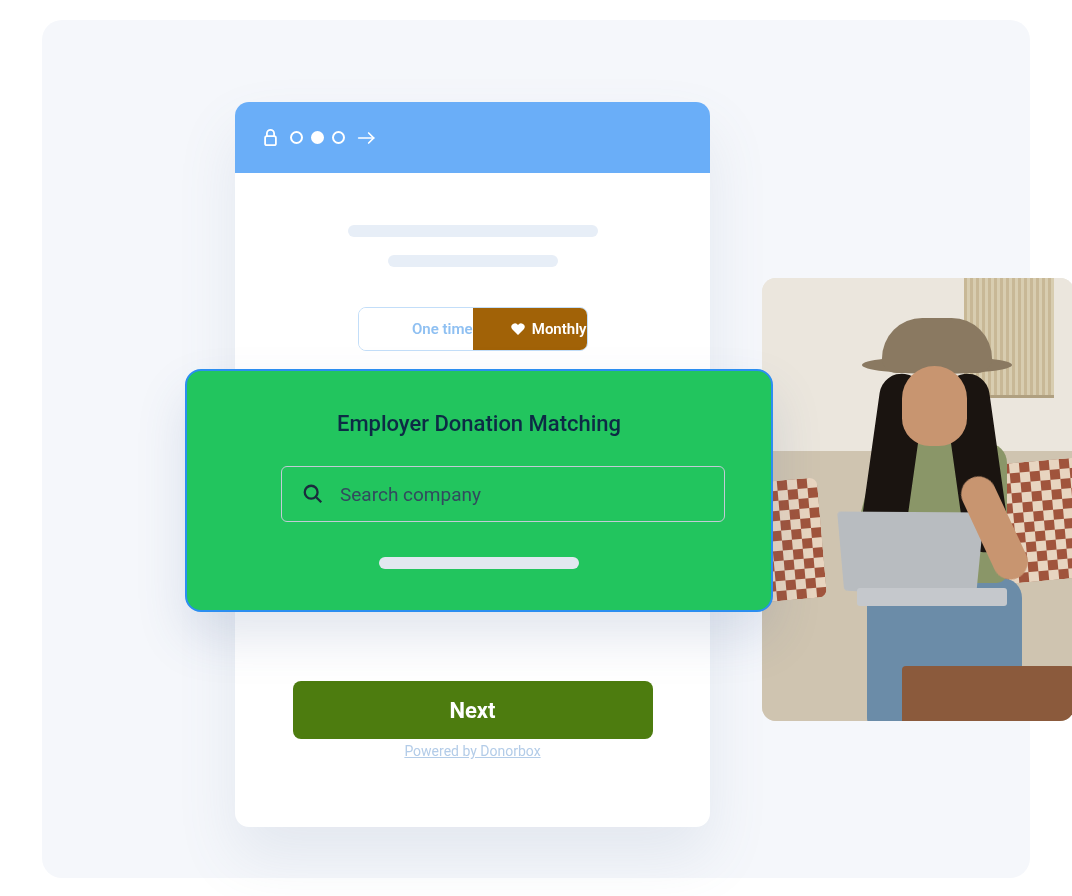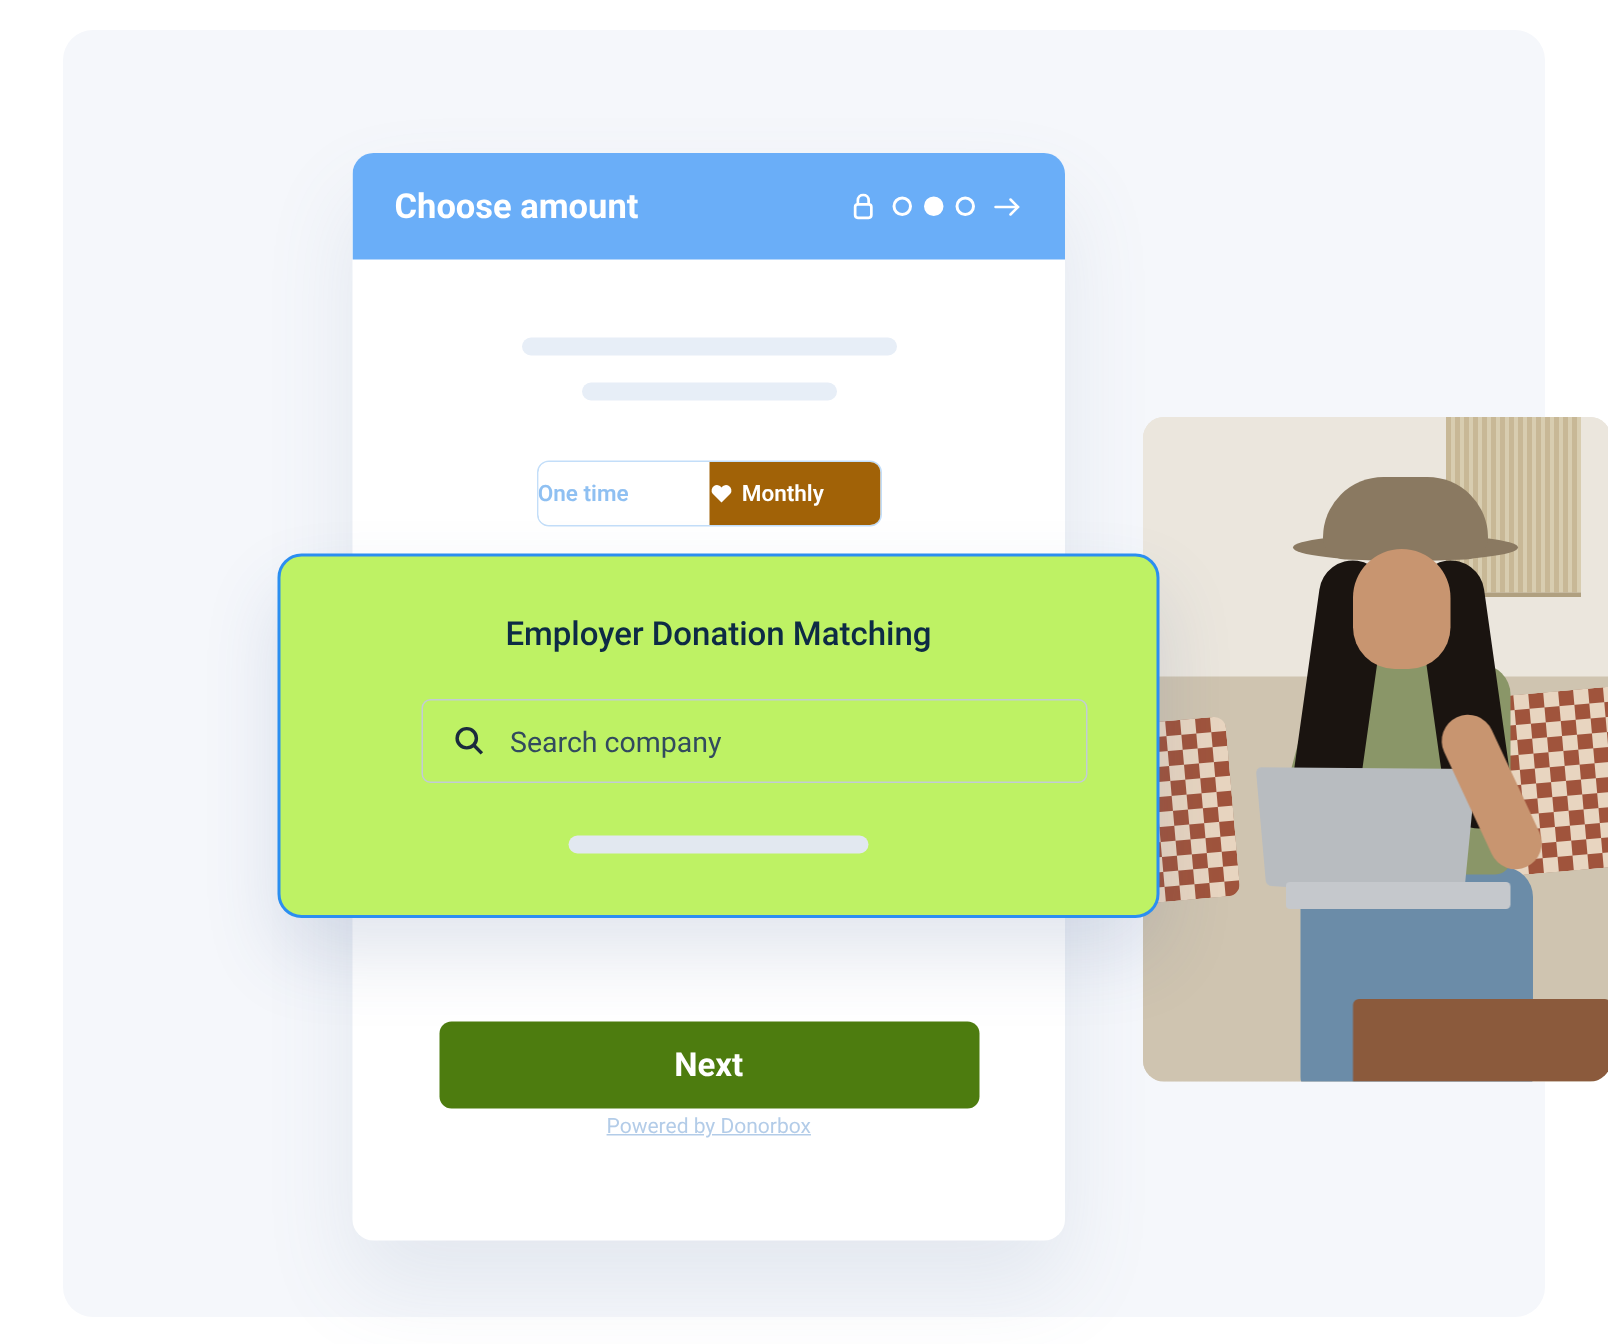--- a/index.html
+++ b/index.html
@@ -101,21 +101,21 @@
       border: 1.5px solid #c3def9;
     }
     .freq-option {
       flex: 1;
       padding: 12px 0;
       text-align: center;
       font-size: 15px;
       font-weight: 600;
       display: flex;
       align-items: center;
-      justify-content: flex-start;
+      justify-content: flex-end;
       gap: 6px;
     }
     .freq-onetime {
       background: #ffffff;
       color: #8fc0f2;
     }
     .freq-monthly {
       background: #a16207;
       color: #ffffff;
     }
@@ -144,21 +144,21 @@
       color: #b3cce8;
       font-size: 14px;
       text-decoration: underline;
     }
     .matching-overlay {
       position: absolute;
       top: 349px;
       left: 143px;
       width: 588px;
       height: 243px;
-      background: #bef264;
+      background: #22c55e;
       border: 2px solid #2b8ef0;
       border-radius: 16px;
       box-shadow: 0 25px 50px rgba(60, 90, 140, 0.15);
       padding: 40px 70px;
     }
     .matching-title {
       text-align: center;
       color: #0d2b45;
       font-size: 22px;
       font-weight: 500;
@@ -363,21 +363,20 @@
       border-radius: 4px 4px 0 0;
     }
   </style>
 </head>
 <body>
 
 <div class="canvas">
 
   <div class="donation-card">
     <div class="card-header">
-      <div class="card-title">Choose amount</div>
       <div class="header-icons">
         <svg class="lock-icon" viewBox="0 0 16 20" fill="none" stroke="currentColor" stroke-width="2">
           <rect x="2" y="8" width="12" height="10" rx="2"></rect>
           <path d="M4 8 V5 a4 4 0 0 1 8 0 V8"></path>
         </svg>
         <div class="step-dots">
           <div class="dot"></div>
           <div class="dot filled"></div>
           <div class="dot"></div>
         </div>

